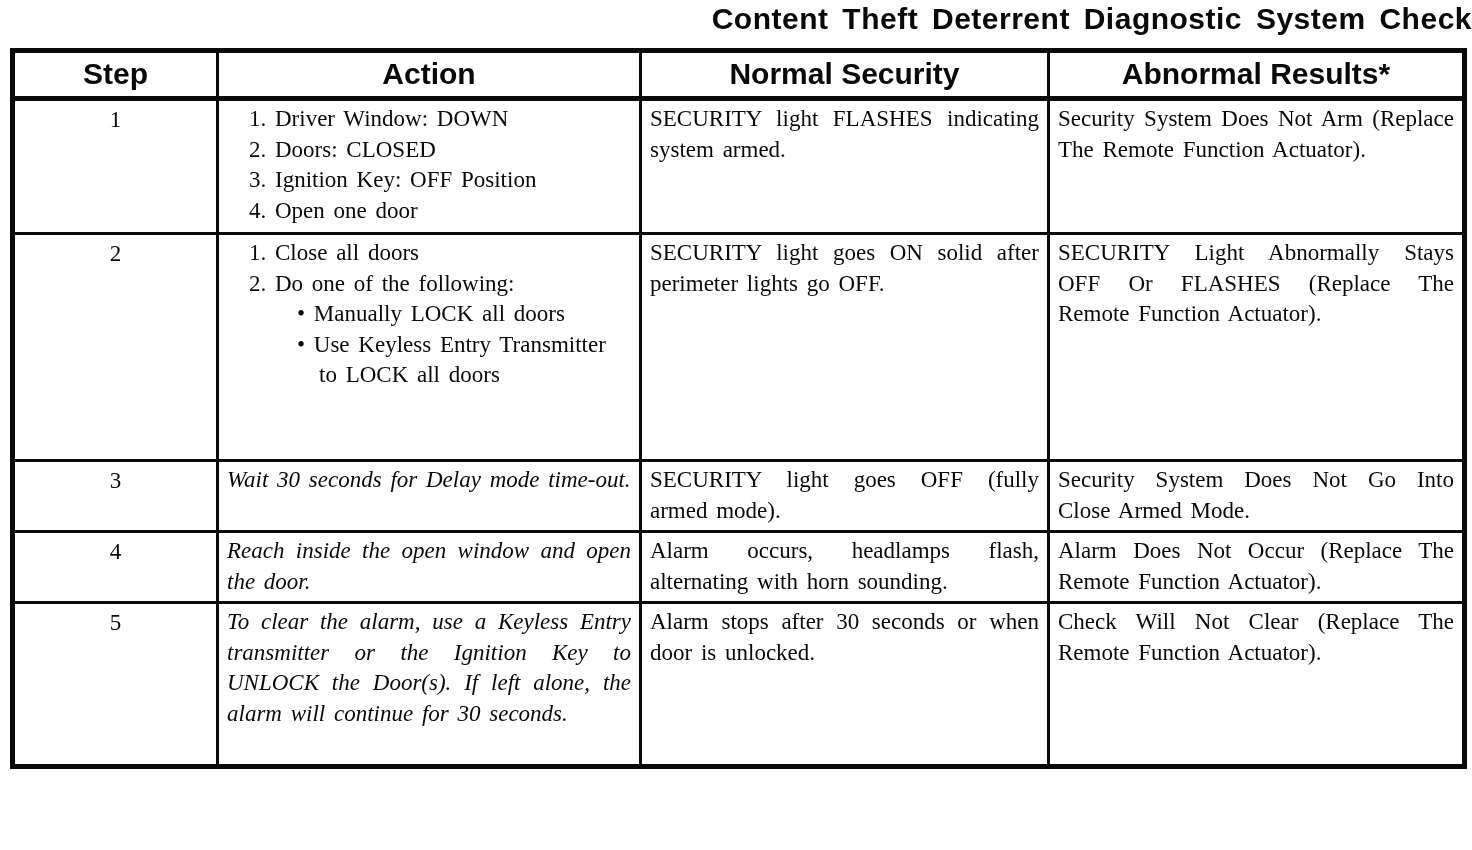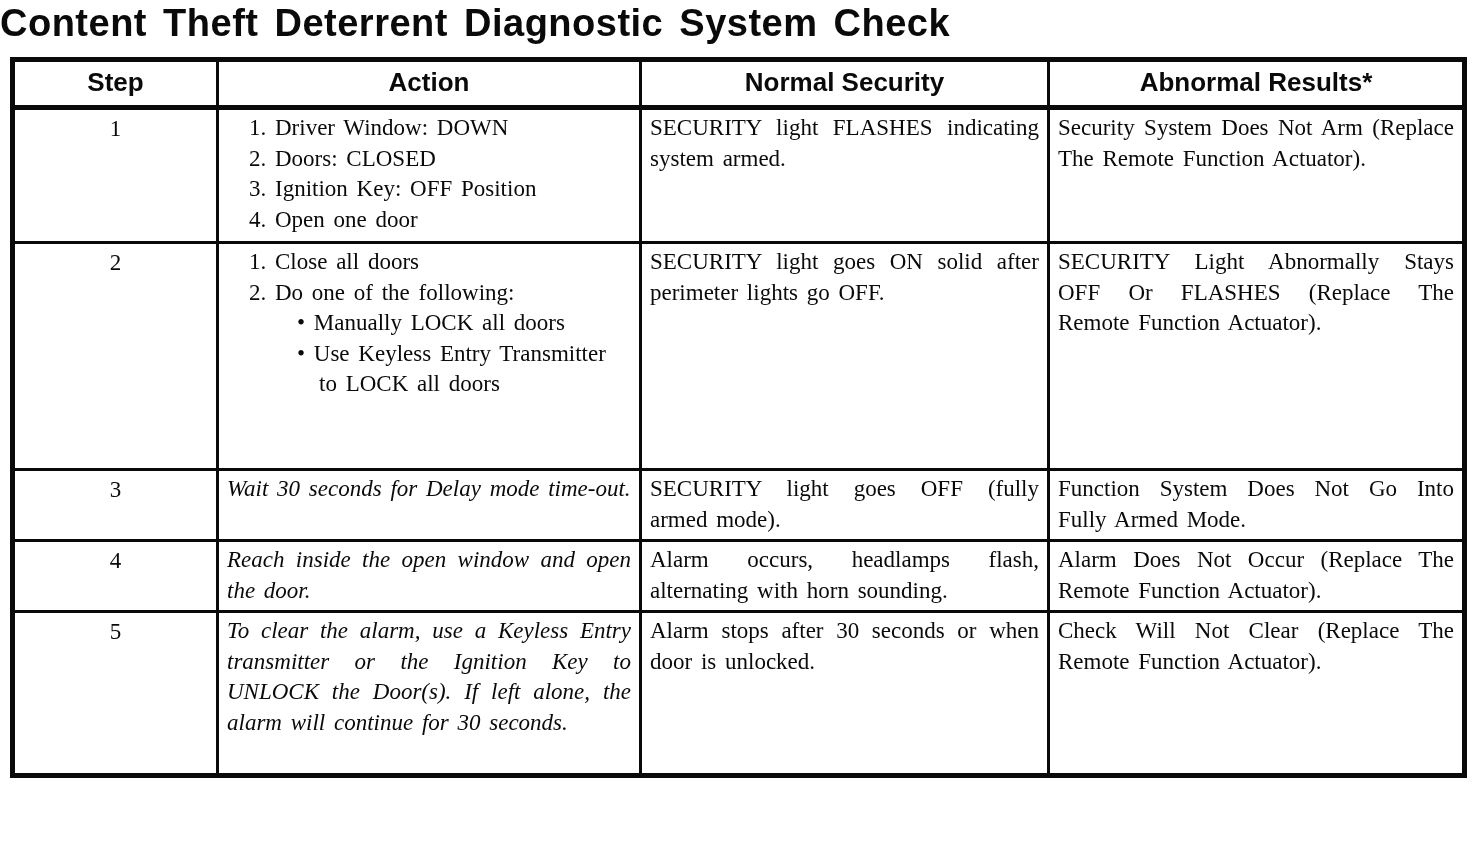--- a/index.html
+++ b/index.html
@@ -11,24 +11,24 @@
     width: 1472px;
     height: 850px;
     background: #ffffff;
     position: relative;
     font-family: "Liberation Serif", serif;
     color: #0a0a0a;
     overflow: hidden;
   }
   .doc-title {
     margin: 2px 0 0 0;
-    text-align: left;
+    text-align: right;
     font-family: "Liberation Sans", sans-serif;
     font-weight: bold;
-    font-size: 38px;
+    font-size: 30px;
     letter-spacing: 0.5px;
     word-spacing: 5px;
     color: #0a0a0a;
   }
   table.diag {
     border-collapse: collapse;
     table-layout: fixed;
     width: 1452px;
     margin: 12px 10px 0 10px;
     border: 5px solid #0a0a0a;
@@ -36,21 +36,21 @@
   .diag col.c-step     { width: 205px; }
   .diag col.c-action   { width: 423px; }
   .diag col.c-normal   { width: 408px; }
   .diag col.c-abnormal { width: 416px; }
 
   .diag th {
     border: 3px solid #0a0a0a;
     border-bottom: 5px solid #0a0a0a;
     font-family: "Liberation Sans", sans-serif;
     font-weight: bold;
-    font-size: 26px;
+    font-size: 30px;
     text-align: center;
     vertical-align: middle;
     padding: 3px 0 5px 0;
     height: 35px;
   }
   .diag td {
     border: 3px solid #0a0a0a;
     vertical-align: top;
     font-size: 23px;
     line-height: 1.33;
@@ -131,21 +131,21 @@
         </td>
         <td class="result-cell">SECURITY light goes ON solid after perimeter lights go OFF.</td>
         <td class="result-cell">SECURITY Light Abnormally Stays OFF Or FLASHES (Replace The Remote Function Actuator).</td>
       </tr>
       <tr class="r3">
         <td class="step-cell">3</td>
         <td class="action-cell">
           <div class="plain-line">Wait 30 seconds for Delay mode time-out.</div>
         </td>
         <td class="result-cell">SECURITY light goes OFF (fully armed mode).</td>
-        <td class="result-cell">Function System Does Not Go Into Fully Armed Mode.</td>
+        <td class="result-cell">Security System Does Not Go Into Close Armed Mode.</td>
       </tr>
       <tr class="r4">
         <td class="step-cell">4</td>
         <td class="action-cell">
           <div class="plain-line">Reach inside the open window and open the door.</div>
         </td>
         <td class="result-cell">Alarm occurs, headlamps flash, alternating with horn sounding.</td>
         <td class="result-cell">Alarm Does Not Occur (Replace The Remote Function Actuator).</td>
       </tr>
       <tr class="r5">

